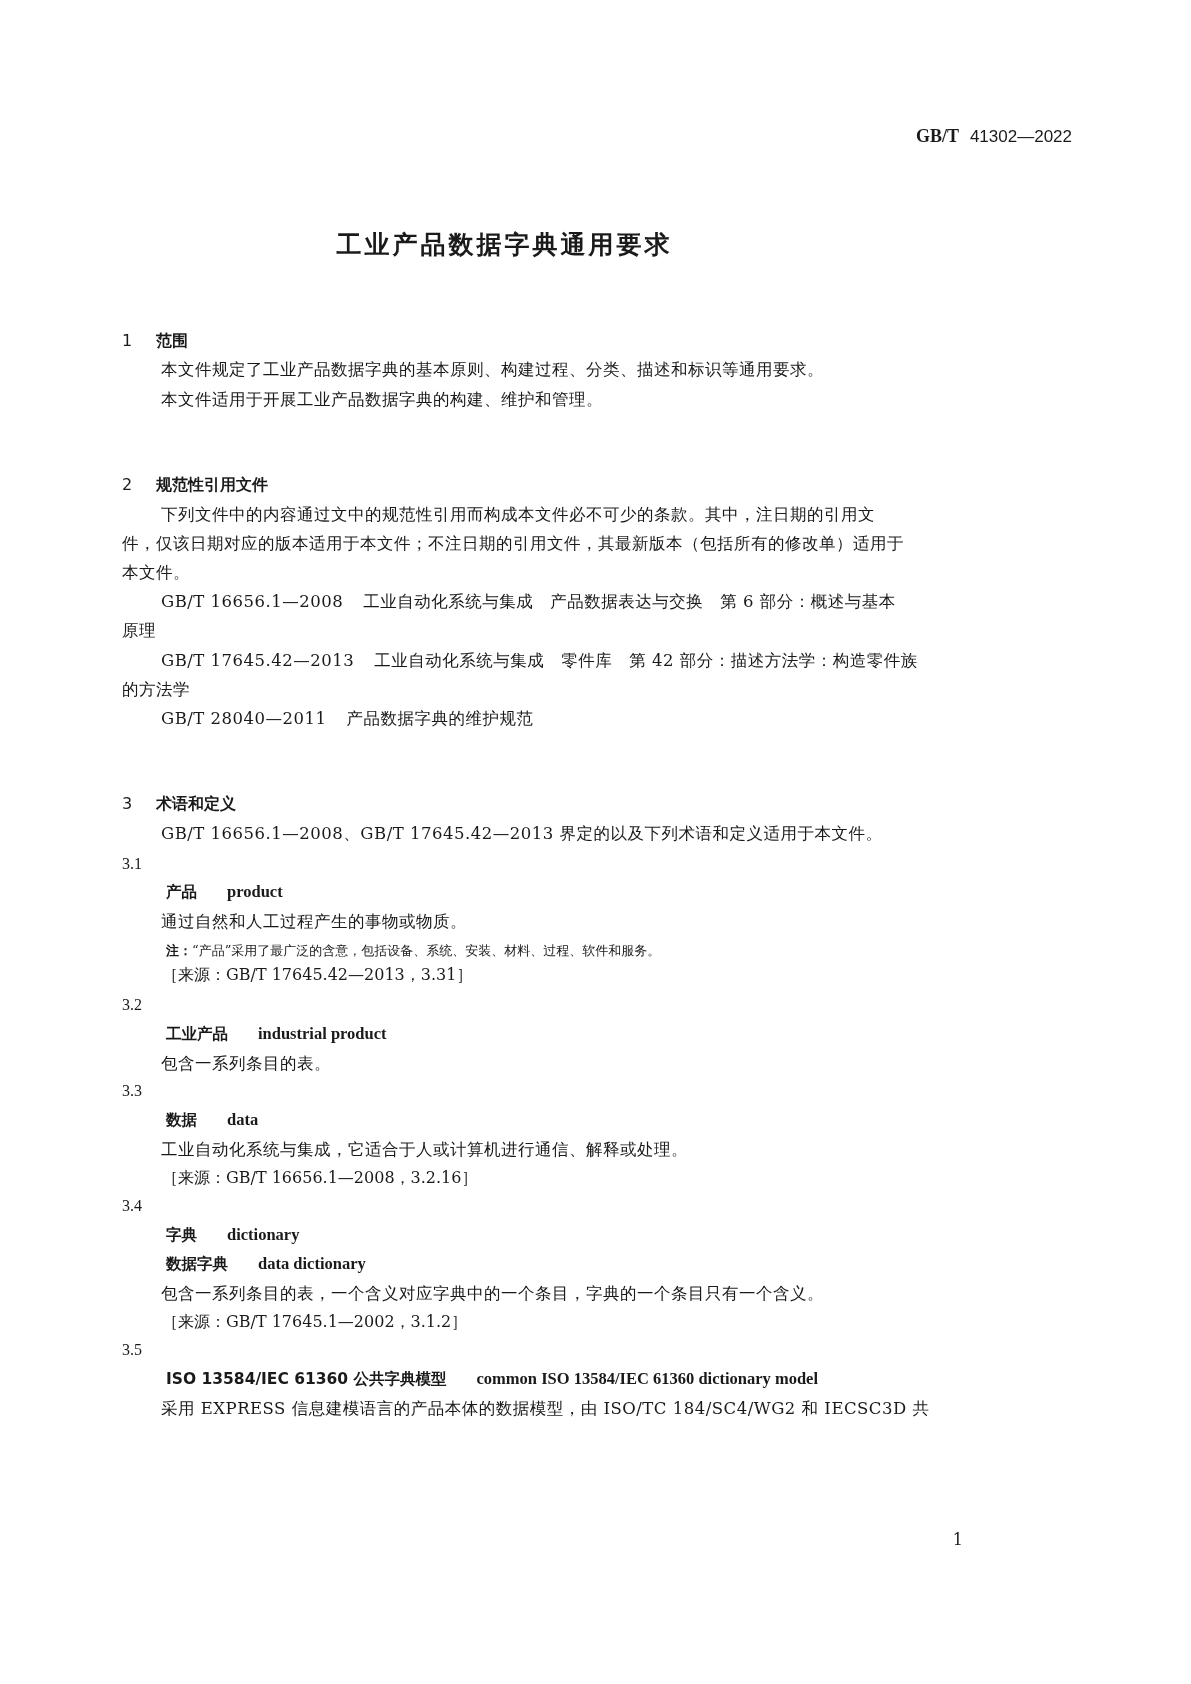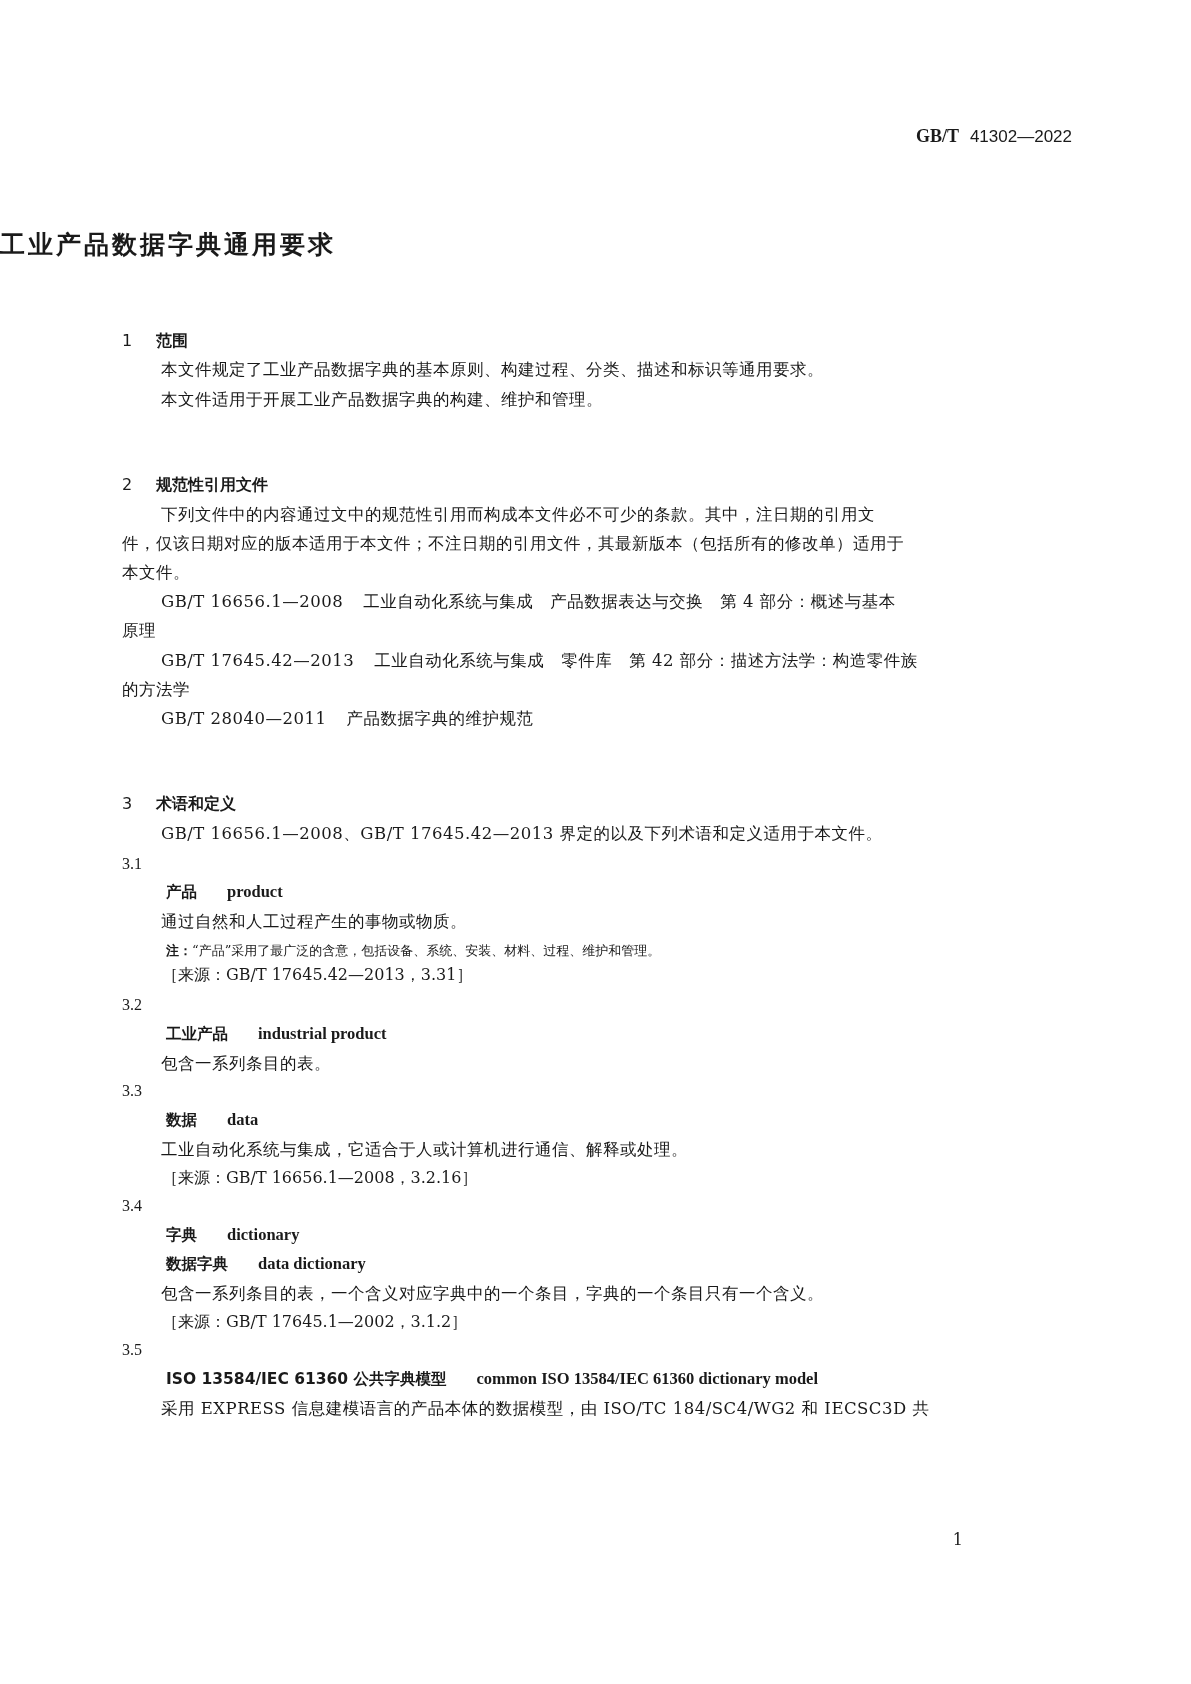--- a/index.html
+++ b/index.html
@@ -5,21 +5,21 @@
   html, body { margin: 0; padding: 0; background: #ffffff; }
   body {
     width: 1191px; height: 1684px; position: relative; overflow: hidden;
     font-family: "DejaVu Serif", "Liberation Serif", serif;
     color: #1a1a1a;
   }
   .abs { position: absolute; white-space: nowrap; }
   .std-no { right: 119px; top: 126px; font-size: 17px; text-align: right; }
   .std-no .bold { font-family: "Liberation Serif", serif; font-weight: bold; font-size: 18px; }
   .std-no .num { font-family: "Liberation Sans", sans-serif; font-size: 17px; }
-  .title { left: 0; width: 1009px; top: 228px; font-family: "DejaVu Sans", sans-serif; font-size: 25px; letter-spacing: 3px; font-weight: bold; }
+  .title { left: 0; width: 1009px; text-align: center; top: 228px; font-family: "DejaVu Sans", sans-serif; font-size: 25px; letter-spacing: 3px; font-weight: bold; }
   .h { left: 122px; font-family: "DejaVu Sans", sans-serif; font-size: 16px; font-weight: bold; margin-top: 28px; }
   .h .no { display: inline-block; width: 34px; font-weight: normal; }
   .p { font-size: 16.5px; letter-spacing: 0.5px; }
   .in { left: 161px; }
   .fl { left: 122px; text-align: right; }
   .term-no { left: 122px; font-family: Liberation Serif, serif; font-size: 16px; }
   .term { left: 166px; font-family: "Liberation Serif", serif; font-weight: bold; font-size: 16.5px; }
   .term .zh { font-family: "DejaVu Sans", sans-serif; font-weight: bold; font-size: 15.5px; }
   .term .gap { display: inline-block; width: 30px; }
   .note { left: 166px; font-size: 13px; }
@@ -45,21 +45,21 @@
 <div class="abs p in" style="top:389px">本文件适用于开展工业产品数据字典的构建、维护和管理。</div>
 
 <div class="abs h" style="top:447px">
   <span class="no">2</span><span>规范性引用文件</span>
 </div>
 <div class="abs p in" style="top:504px">下列文件中的内容通过文中的规范性引用而构成本文件必不可少的条款。其中，注日期的引用文</div>
 <div class="abs p fl" style="top:533px">件，仅该日期对应的版本适用于本文件；不注日期的引用文件，其最新版本（包括所有的修改单）适用于</div>
 <div class="abs p fl" style="top:562px">本文件。</div>
 
 <div class="abs p in" style="top:591px">
-  <span>GB/T 16656.1—2008</span><span class="tab-gap"></span><span>工业自动化系统与集成　产品数据表达与交换　第 4 部分：概述与基本</span>
+  <span>GB/T 16656.1—2008</span><span class="tab-gap"></span><span>工业自动化系统与集成　产品数据表达与交换　第 6 部分：概述与基本</span>
 </div>
 <div class="abs p fl" style="top:620px">原理</div>
 
 <div class="abs p in" style="top:650px">
   <span>GB/T 17645.42—2013</span><span class="tab-gap"></span><span>工业自动化系统与集成　零件库　第 42 部分：描述方法学：构造零件族</span>
 </div>
 <div class="abs p fl" style="top:679px">的方法学</div>
 
 <div class="abs p in" style="top:708px">
   <span>GB/T 28040—2011</span><span class="tab-gap"></span><span>产品数据字典的维护规范</span>
@@ -69,21 +69,21 @@
   <span class="no">3</span><span>术语和定义</span>
 </div>
 <div class="abs p in" style="top:823px">GB/T 16656.1—2008、GB/T 17645.42—2013 界定的以及下列术语和定义适用于本文件。</div>
 
 <div class="abs term-no" style="top:855px">3.1</div>
 <div class="abs term" style="top:882px">
   <span class="zh">产品</span><span class="gap"></span><span>product</span>
 </div>
 <div class="abs p in" style="top:911px">通过自然和人工过程产生的事物或物质。</div>
 <div class="abs note" style="top:942px">
-  <span class="lbl">注：</span><span>“产品”采用了最广泛的含意，包括设备、系统、安装、材料、过程、维护和管理。</span>
+  <span class="lbl">注：</span><span>“产品”采用了最广泛的含意，包括设备、系统、安装、材料、过程、软件和服务。</span>
 </div>
 <div class="abs src" style="top:965px">［来源：GB/T 17645.42—2013，3.31］</div>
 
 <div class="abs term-no" style="top:996px">3.2</div>
 <div class="abs term" style="top:1024px">
   <span class="zh">工业产品</span><span class="gap"></span><span>industrial product</span>
 </div>
 <div class="abs p in" style="top:1053px">包含一系列条目的表。</div>
 
 <div class="abs term-no" style="top:1082px">3.3</div>

